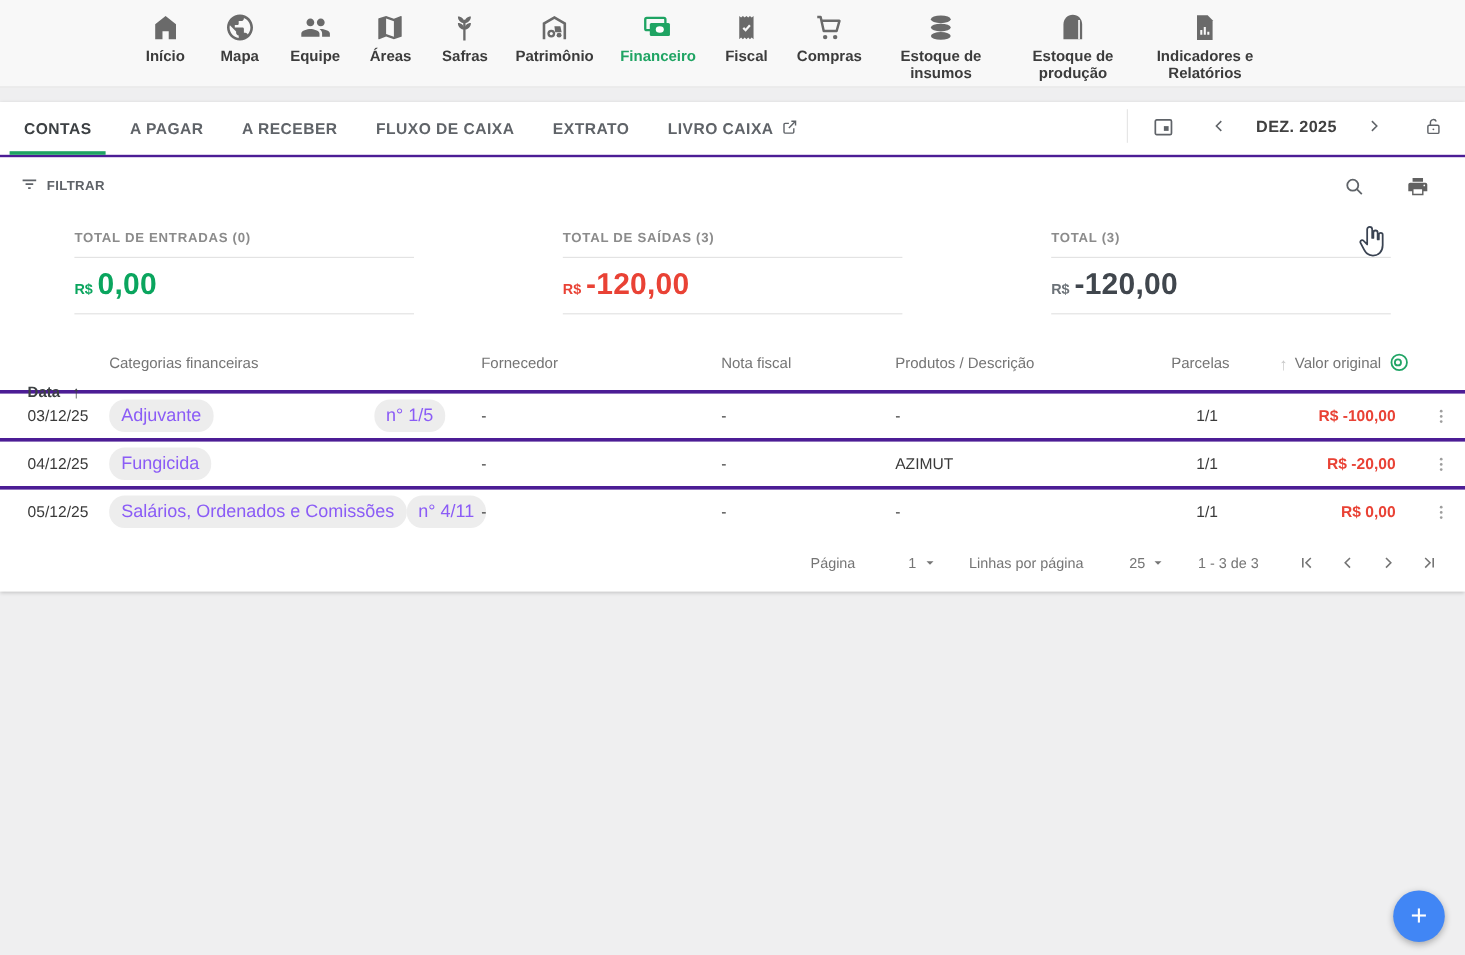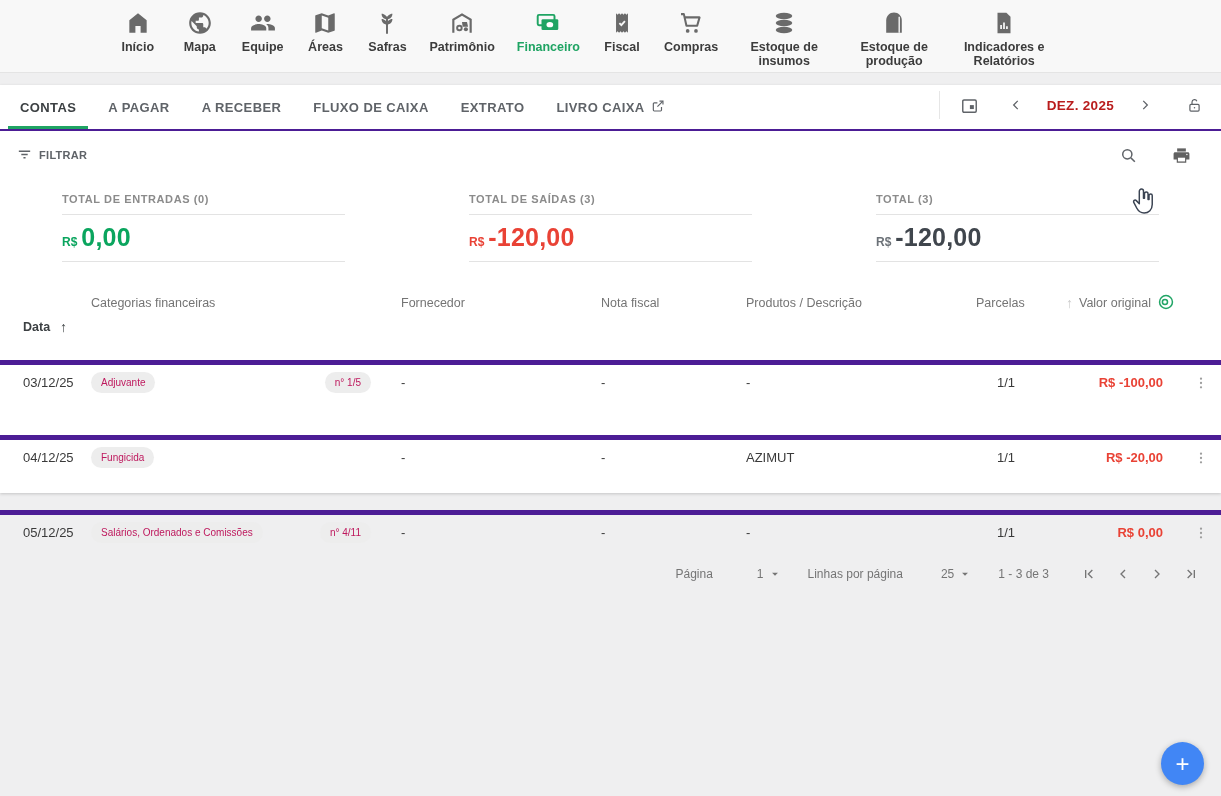--- a/index.html
+++ b/index.html
@@ -29,21 +29,21 @@
   .tabs { display:flex; padding-left:8px; gap:8px; flex:1; }
   .tab {
     display:flex; align-items:center; gap:6px; padding:0 12px;
     font-size:13px; font-weight:700; letter-spacing:.4px; color:#5f6368;
     cursor:pointer; position:relative; white-space:nowrap;
   }
   .tab.active { color:#3c4043; }
   .tab.active::after { content:""; position:absolute; left:0; right:0; bottom:0; height:3px; background:#1fa463; }
   .period { display:flex; align-items:center; gap:4px; padding-right:14px; border-left:1px solid #e6e6e6; height:28px; align-self:flex-start; margin-top:6px; padding-left:16px; }
   .icon-btn { background:none; border:none; cursor:pointer; display:flex; align-items:center; justify-content:center; padding:4px; }
-  .period-label { font-size:13.5px; font-weight:700; color:#b91c1c; letter-spacing:.3px; padding:0 16px; }
+  .period-label { font-size:13.5px; font-weight:700; color:#404040; letter-spacing:.3px; padding:0 16px; }
   
   .filterrow { height:48px; display:flex; align-items:center; justify-content:space-between; padding:0 14px 0 16px; }
   .filter-btn { display:flex; align-items:center; gap:6px; font-size:11px; font-weight:700; letter-spacing:.3px; color:#5f6368; cursor:pointer; }
   .row-icons { display:flex; gap:26px; padding-right:12px; }
   
   .summary { display:grid; grid-template-columns:1fr 1fr 1fr; padding-top:14px; height:92px; }
   .sum-card { width:283px; margin:0 auto; text-align:left; }
   .sum-title { font-size:11px; letter-spacing:.6px; color:#8b8b8b; font-weight:700; margin-bottom:9px; }
   .sum-valuebox { border-top:1px solid #e3e3e3; border-bottom:1px solid #e3e3e3; padding:8px 0 9px; }
   .sum-cur { font-size:12px; font-weight:700; margin-right:4px; }
@@ -55,24 +55,24 @@
   .trow {
     display:grid;
     grid-template-columns:68px 310px 200px 145px 230px 45px 1fr 40px;
     align-items:center; padding-left:23px;
   }
   .thead { height:54px; font-size:12.5px; color:#747474; }
   .th-date { font-weight:700; color:#3c4043; display:flex; align-items:center; gap:10px;margin-top:48px; }
   .sort-arrow { color:#3c4043; font-size:14px; }
   .th-value { display:flex; align-items:center; justify-content:flex-end; gap:6px; padding-right:6px; }
   .sort-arrow-faint { color:#c9c9c9; font-size:14px; }
-  .tbody-row { height:40px; border-top:5px solid #4c1d95; font-size:13px; color:#3a3a3a; cursor:pointer;margin-top:35px; }
+  .tbody-row { height:40px; border-top:3px solid #4c1d95; font-size:13px; color:#3a3a3a; cursor:pointer; }
   .tbody-row:last-of-type { border-bottom:1px solid #e9e9e9; }
   .cell-cat { display:flex; align-items:center; justify-content:space-between; padding-right:30px; }
-  .chip { background:#ededed; color:#be185d; border-radius:13px; padding:5px 10px; font-size:10px; white-space:nowrap; }
+  .chip { background:#ededed; color:#8b5cf6; border-radius:13px; padding:5px 10px; font-size:15px; white-space:nowrap; }
   .cell-inst { text-align:right; padding-right:6px; }
   .cell-value { text-align:right; padding-right:18px; font-weight:700; font-size:13px; color:#e94235; }
   .cell-kebab { display:flex; justify-content:center; }
   
   .pagination { height:47px; display:flex; align-items:center; justify-content:flex-end; gap:28px; padding-right:18px; font-size:12px; color:#757575; }
   .pg-group { display:flex; align-items:center; gap:20px; }
   .pg-select { display:flex; align-items:center; gap:6px; cursor:pointer; }
   .pg-icons { display:flex; gap:10px; }
   
   .fab {

